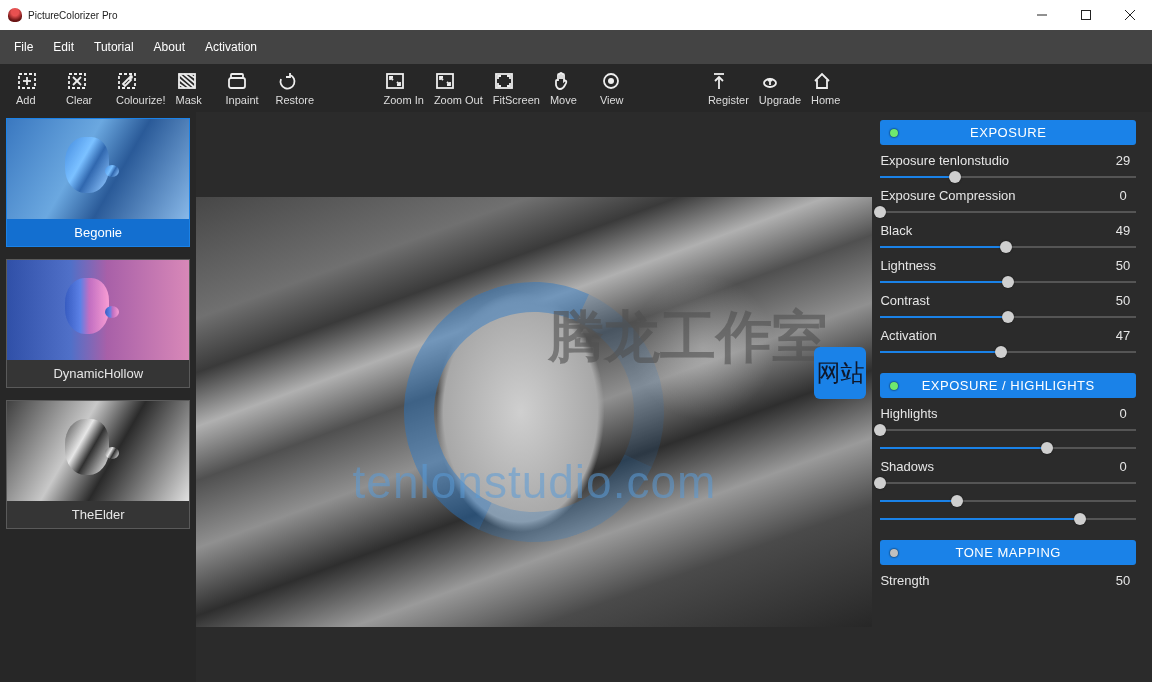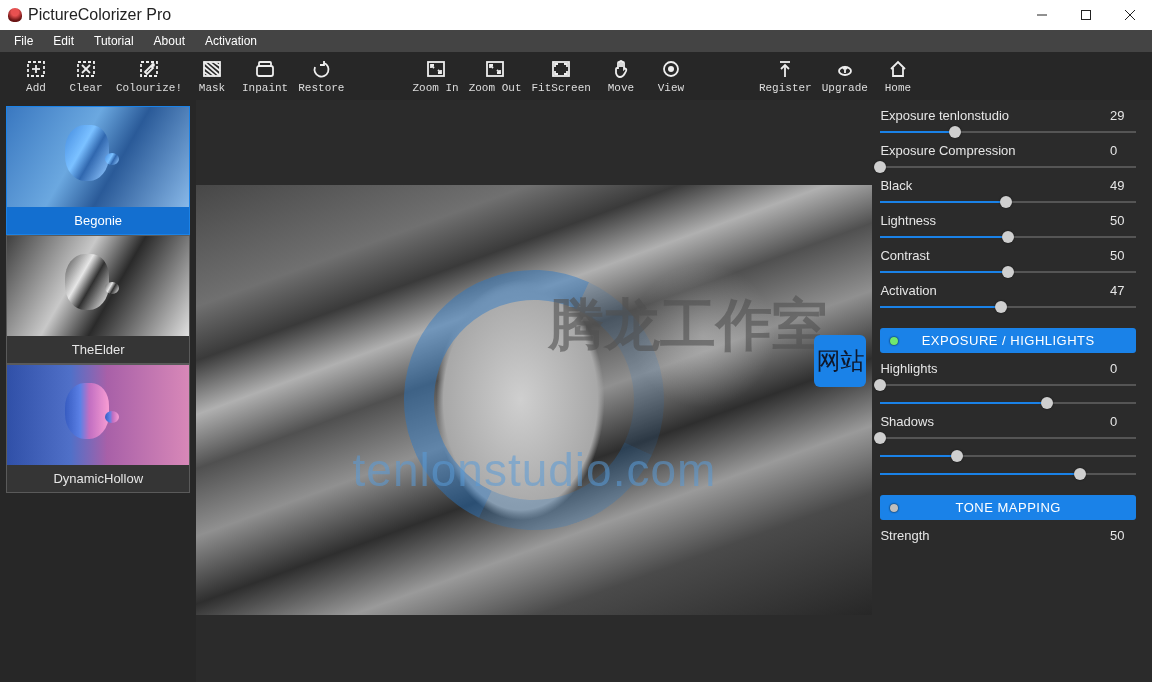--- a/index.html
+++ b/index.html
@@ -1,33 +1,33 @@
 <!DOCTYPE html>
 <html><head>
 <meta charset="utf-8">
 <style>
   * { box-sizing: border-box; margin: 0; padding: 0; }
   html, body { width: 1152px; height: 682px; overflow: hidden; font-family: "Segoe UI", Arial, sans-serif; background: #fff; }
   .titlebar { height: 30px; background: #fff; display: flex; align-items: center; padding-left: 8px; }
   .titlebar .logo { width: 14px; height: 14px; background: radial-gradient(circle at 50% 30%, #e85050 30%, #6b1515 70%); border-radius: 50% 50% 40% 40%; margin-right: 6px;}
-  .titlebar .title { font-size: 16px; color: #222; flex: 1; }
+  .titlebar .title { font-size: 10px; color: #222; flex: 1; }
   .titlebar .winbtns { display: flex; height: 100%; }
   .winbtn { width: 44px; display: flex; align-items: center; justify-content: center; cursor: pointer; }
   .winbtn svg { stroke: #222; stroke-width: 1; fill: none; }
-  .menubar { height: 22px; background: #444; display: flex; align-items: stretch; padding: 0 4px; }
+  .menubar { height: 34px; background: #444; display: flex; align-items: stretch; padding: 0 4px; }
   .menubar .menu { color: #fff; font-size: 12px; padding: 0 10px; display: flex; align-items: center; cursor: pointer; }
   .toolbar { height: 48px; background: #272727; display: flex; align-items: center; padding: 0 14px; gap: 6px;}
-  .tool { display: flex; flex-direction: column; align-items: center; color: #ddd; font-size: 11px; cursor: pointer; min-width: 44px; padding: 2px 2px; font-family: Liberation Mono, monospace;}
+  .tool { display: flex; flex-direction: column; align-items: flex-start; color: #ddd; font-size: 11px; cursor: pointer; min-width: 44px; padding: 2px 2px;}
   .tool .ico { height: 20px; display:flex; align-items:center; justify-content:center; margin-bottom: 3px;}
   .tool svg { stroke: #eee; fill: none; stroke-width: 1.8; }
   .toolgap { width: 52px; }
   .main { display: flex; height: calc(682px - 30px - 22px - 48px); background: #2b2b2b;}
   
   .left { width: 204px; background: #272727; overflow-y: hidden; padding: 6px;}
-  .preset { margin-bottom: 0; border: 1px solid #5a5a5a;}
+  .preset { margin-bottom: 12px; border: 1px solid #5a5a5a;}
   .preset.sel { border: 1px solid #1a82e8; }
   .thumb { height: 100px; background: linear-gradient(120deg,#5b6670,#8ea0b0 40%,#465057 60%,#7d8a94); position:relative; overflow:hidden;}
   .thumb.blue { background: linear-gradient(120deg,#3a78c0,#6ba8e0 40%,#2a5a98 60%,#88b8e8); }
   .thumb.sepia { background: linear-gradient(120deg,#8a7a50,#d0c490 40%,#6a5c38 60%,#c2b480); }
   .thumb.duo { background: linear-gradient(90deg,#3050a8 0%,#5070c8 35%,#a860a8 55%,#d888b8 100%); }
   .thumb.mono { background: linear-gradient(120deg,#404040,#c8c8c8 38%,#2a2a2a 58%,#e0e0e0); }
   .face { position:absolute; left:32%; top:18%; width:44px; height:56px; background: inherit; filter: brightness(1.15); border-radius: 44% 40% 45% 45%;}
   .face::after{content:"";position:absolute;right:-10px;top:28px;width:14px;height:12px;background:inherit;border-radius:50%;}
   .plabel { background: #353535; color: #e6e6e6; font-size: 13px; text-align: center; padding: 6px 0;}
   .preset.sel .plabel { background: #136fd0; color: #fff; }
@@ -44,21 +44,21 @@
   .wm .ring { width: 260px; height: 260px; border: 30px solid rgba(40,120,200,.45); border-radius:50%; border-right-color: rgba(40,120,200,.15); border-bottom-color: rgba(40,120,200,.25); transform: rotate(-20deg);}
   .wm .txt { position:absolute; color: rgba(90,155,215,.55); font-size: 46px; font-family: Arial; letter-spacing:1px;}
   .wm .cj { position:absolute; color: rgba(80,80,80,.6); font-size: 56px; font-weight:700; font-family: "Microsoft YaHei", sans-serif; left: 52%; top: 24%;}
   .stamp { position:absolute; right: 6px; top: 150px; width:52px; height:52px; background:#1a82e8; border-radius:6px; display:flex; align-items:center; justify-content:center; color:#0f172a; font-size:24px; font-family:"Microsoft YaHei"; }
   
   .right { width: 290px; background: #2b2b2b; overflow-y: hidden; padding: 8px 16px 0 8px;}
   .section-head { background: #1a82e8; color: #fff; text-align: center; font-size: 13px; padding: 5px 0; border-radius: 3px; position: relative; margin-bottom: 8px; letter-spacing: .5px;}
   .section-head .dot { position:absolute; left:10px; top:50%; transform:translateY(-50%); width:8px;height:8px;border-radius:50%;background:#6fe86f; box-shadow: 0 0 2px #000;}
   .slider-row { display:flex; align-items:center; color:#e6e6e6; font-size:13px; margin-bottom: 0px;}
   .slider-row .lab { flex:1; }
-  .slider-row .val { width: 26px; text-align:left; }
+  .slider-row .val { width: 26px; text-align:center; }
   .track { height: 14px; position:relative; margin: 2px 0 4px 0;}
   .track .bar { position:absolute; left:0; right:0; top:50%; height:2px; background:#555; transform:translateY(-50%);}
   .track .fill { position:absolute; left:0; top:50%; height:2px; background:#1a82e8; transform:translateY(-50%);}
   .track .thumb { position:absolute; top:50%; width:12px; height:12px; background:#cfcfcf; border-radius:50%; transform:translate(-50%,-50%); box-shadow:0 0 2px rgba(0,0,0,.5);}
 </style>
 </head>
 <body>
 
 <div class="titlebar">
   <div class="logo"></div>
@@ -241,43 +241,44 @@
 
 <div class="main">
   <div class="left" id="presets">
       <div class="preset sel">
         <div class="thumb blue">
           <div class="face"></div>
         </div>
         <div class="plabel">Begonie</div>
       </div>
       <div class="preset">
+        <div class="thumb duo">
+          <div class="face"></div>
+        </div>
+        <div class="plabel">DynamicHollow</div>
+      </div>
+      <div class="preset">
         <div class="thumb mono">
           <div class="face"></div>
         </div>
         <div class="plabel">TheElder</div>
-      </div>
-      <div class="preset">
-        <div class="thumb duo">
-          <div class="face"></div>
-        </div>
-        <div class="plabel">DynamicHollow</div>
       </div>
     </div>
   <div class="center">
     <div class="canvas">
       <div class="wm">
         <div class="ring"></div>
         <div class="cj">腾龙工作室</div>
         <div class="txt" style="top:60%;">tenlonstudio.com</div>
       </div>
       <div class="stamp">网站</div>
     </div>
   </div>
   <div class="right" id="rightpanel">
+      <div class="section-head"><span class="dot"></span><span>EXPOSURE</span></div>
       <div class="slider-row">
         <div class="lab">Exposure tenlonstudio</div>
         <div class="val">29</div>
       </div>
       <div class="track">
         <div class="bar"></div>
         <div class="fill" style="width: 29%;"></div>
         <div class="thumb" style="left: 29%;"></div>
       </div>
       <div class="slider-row">

